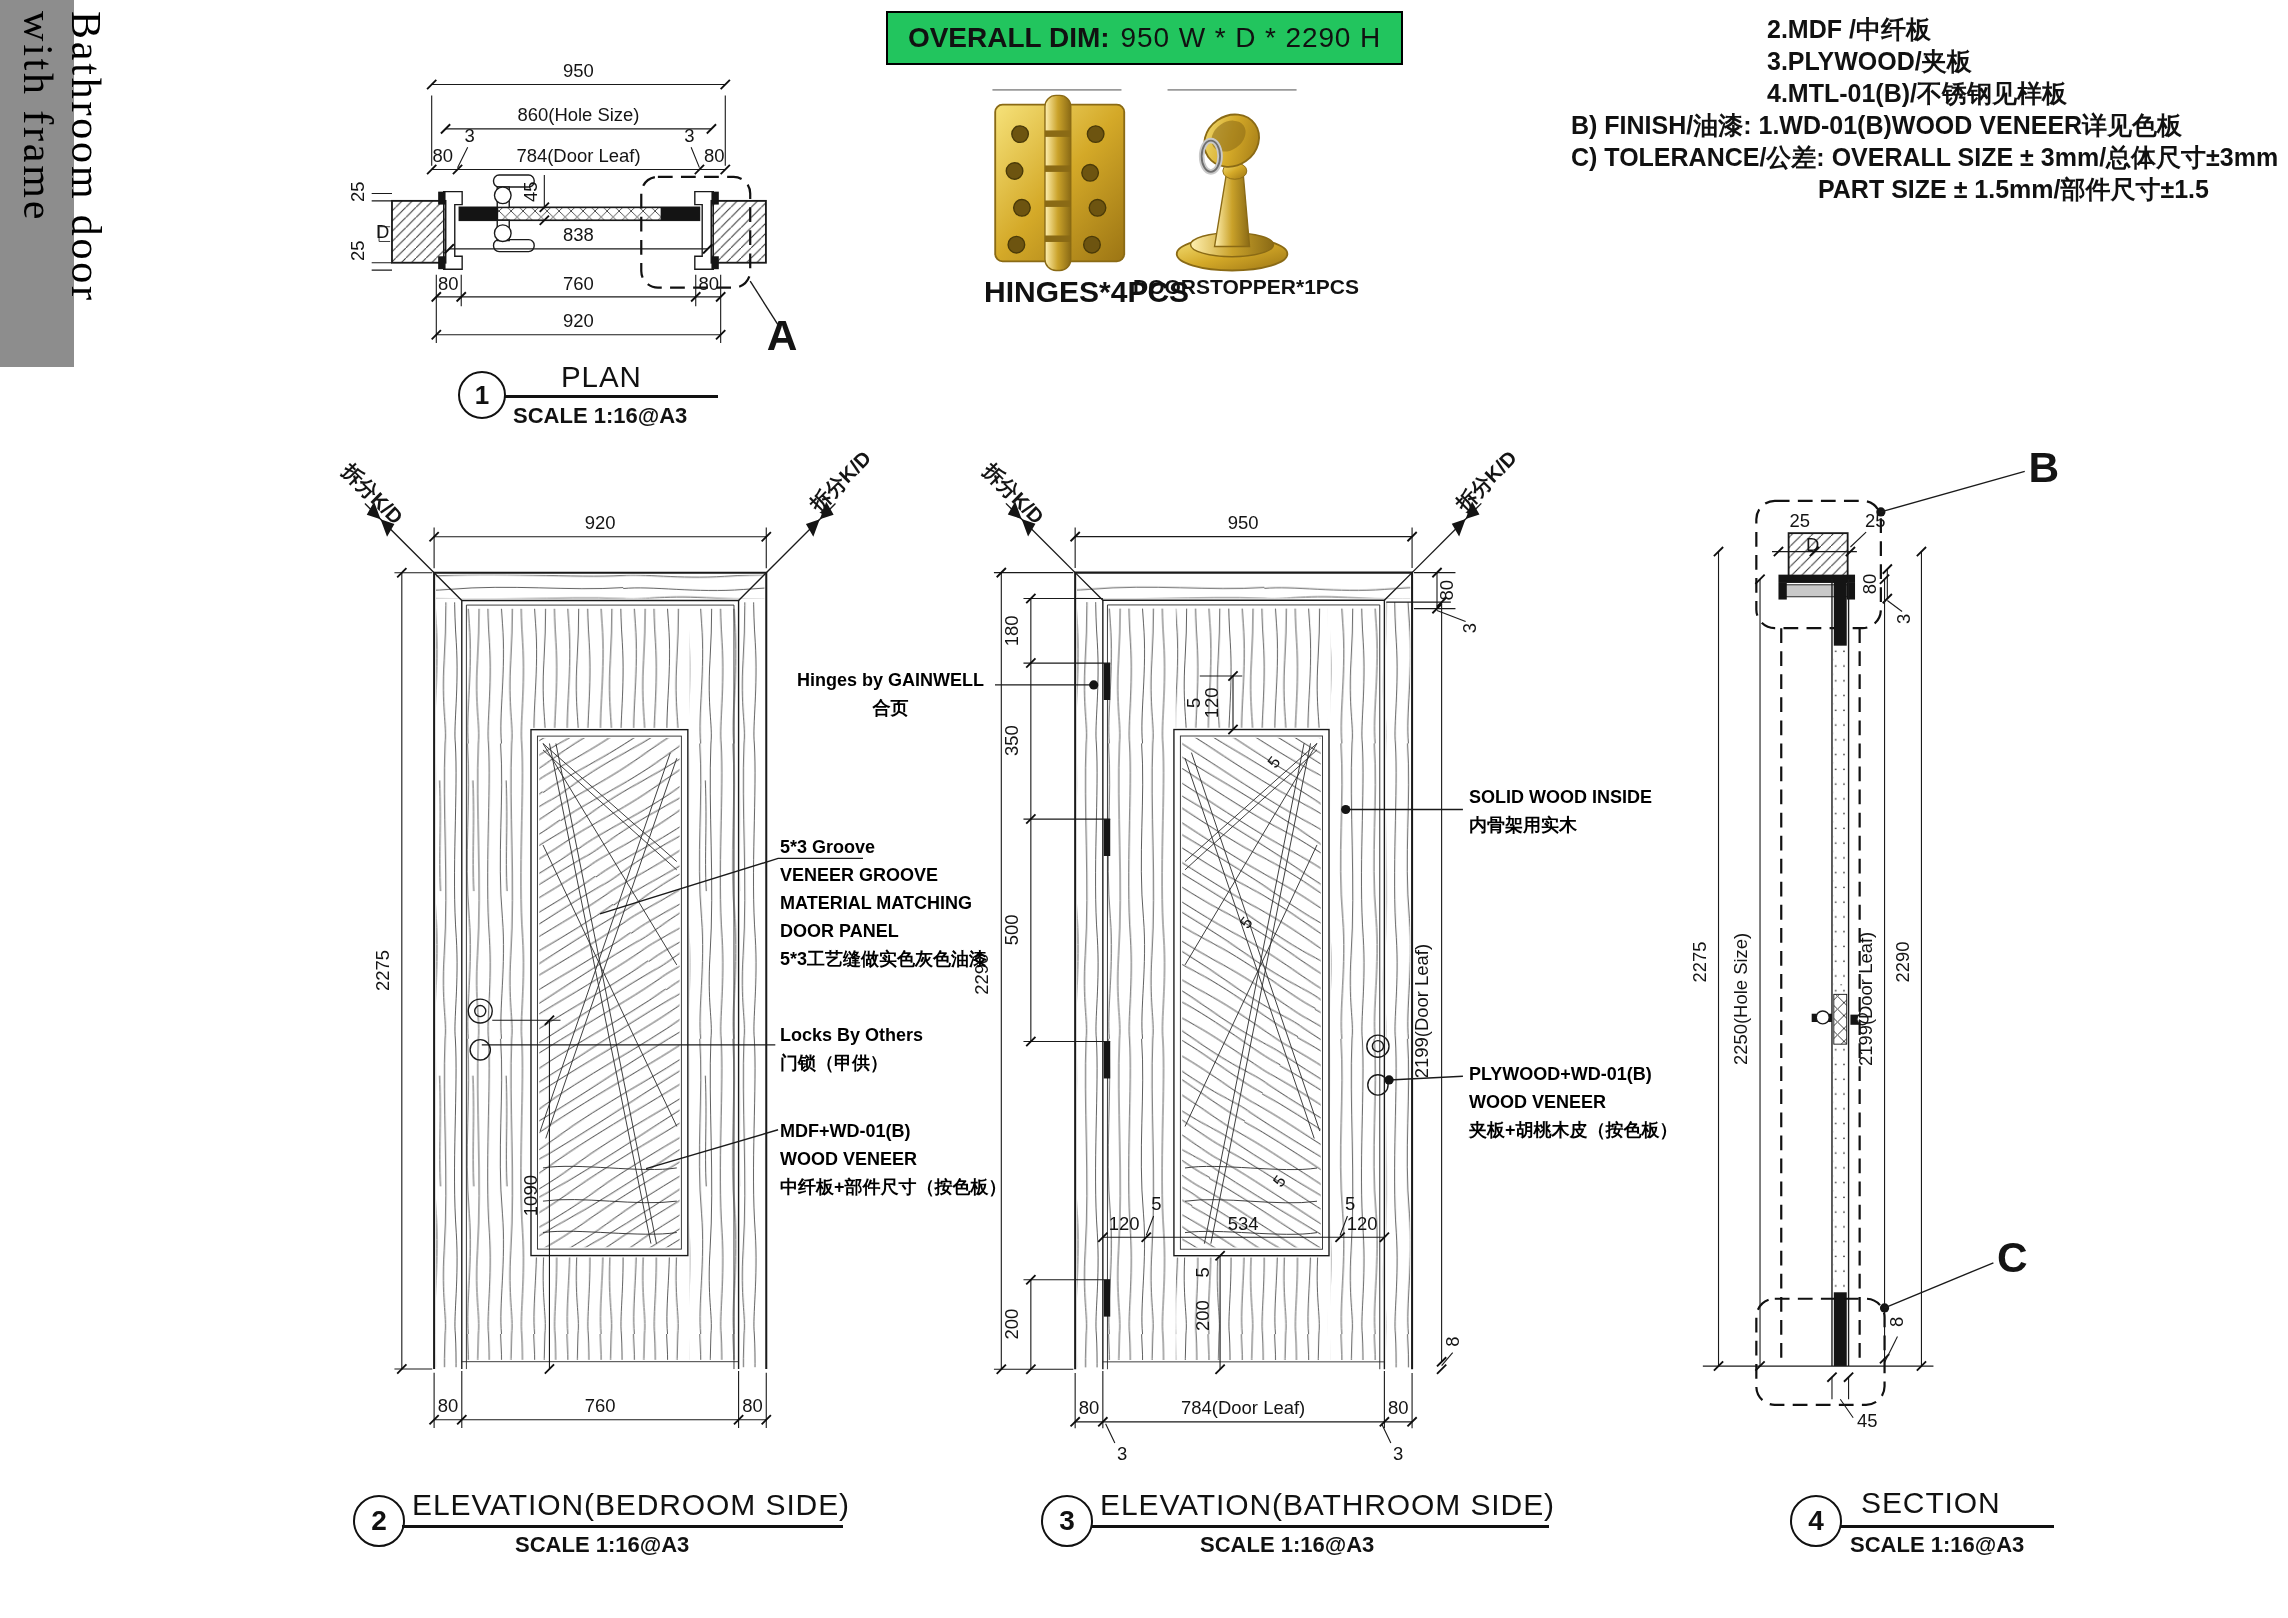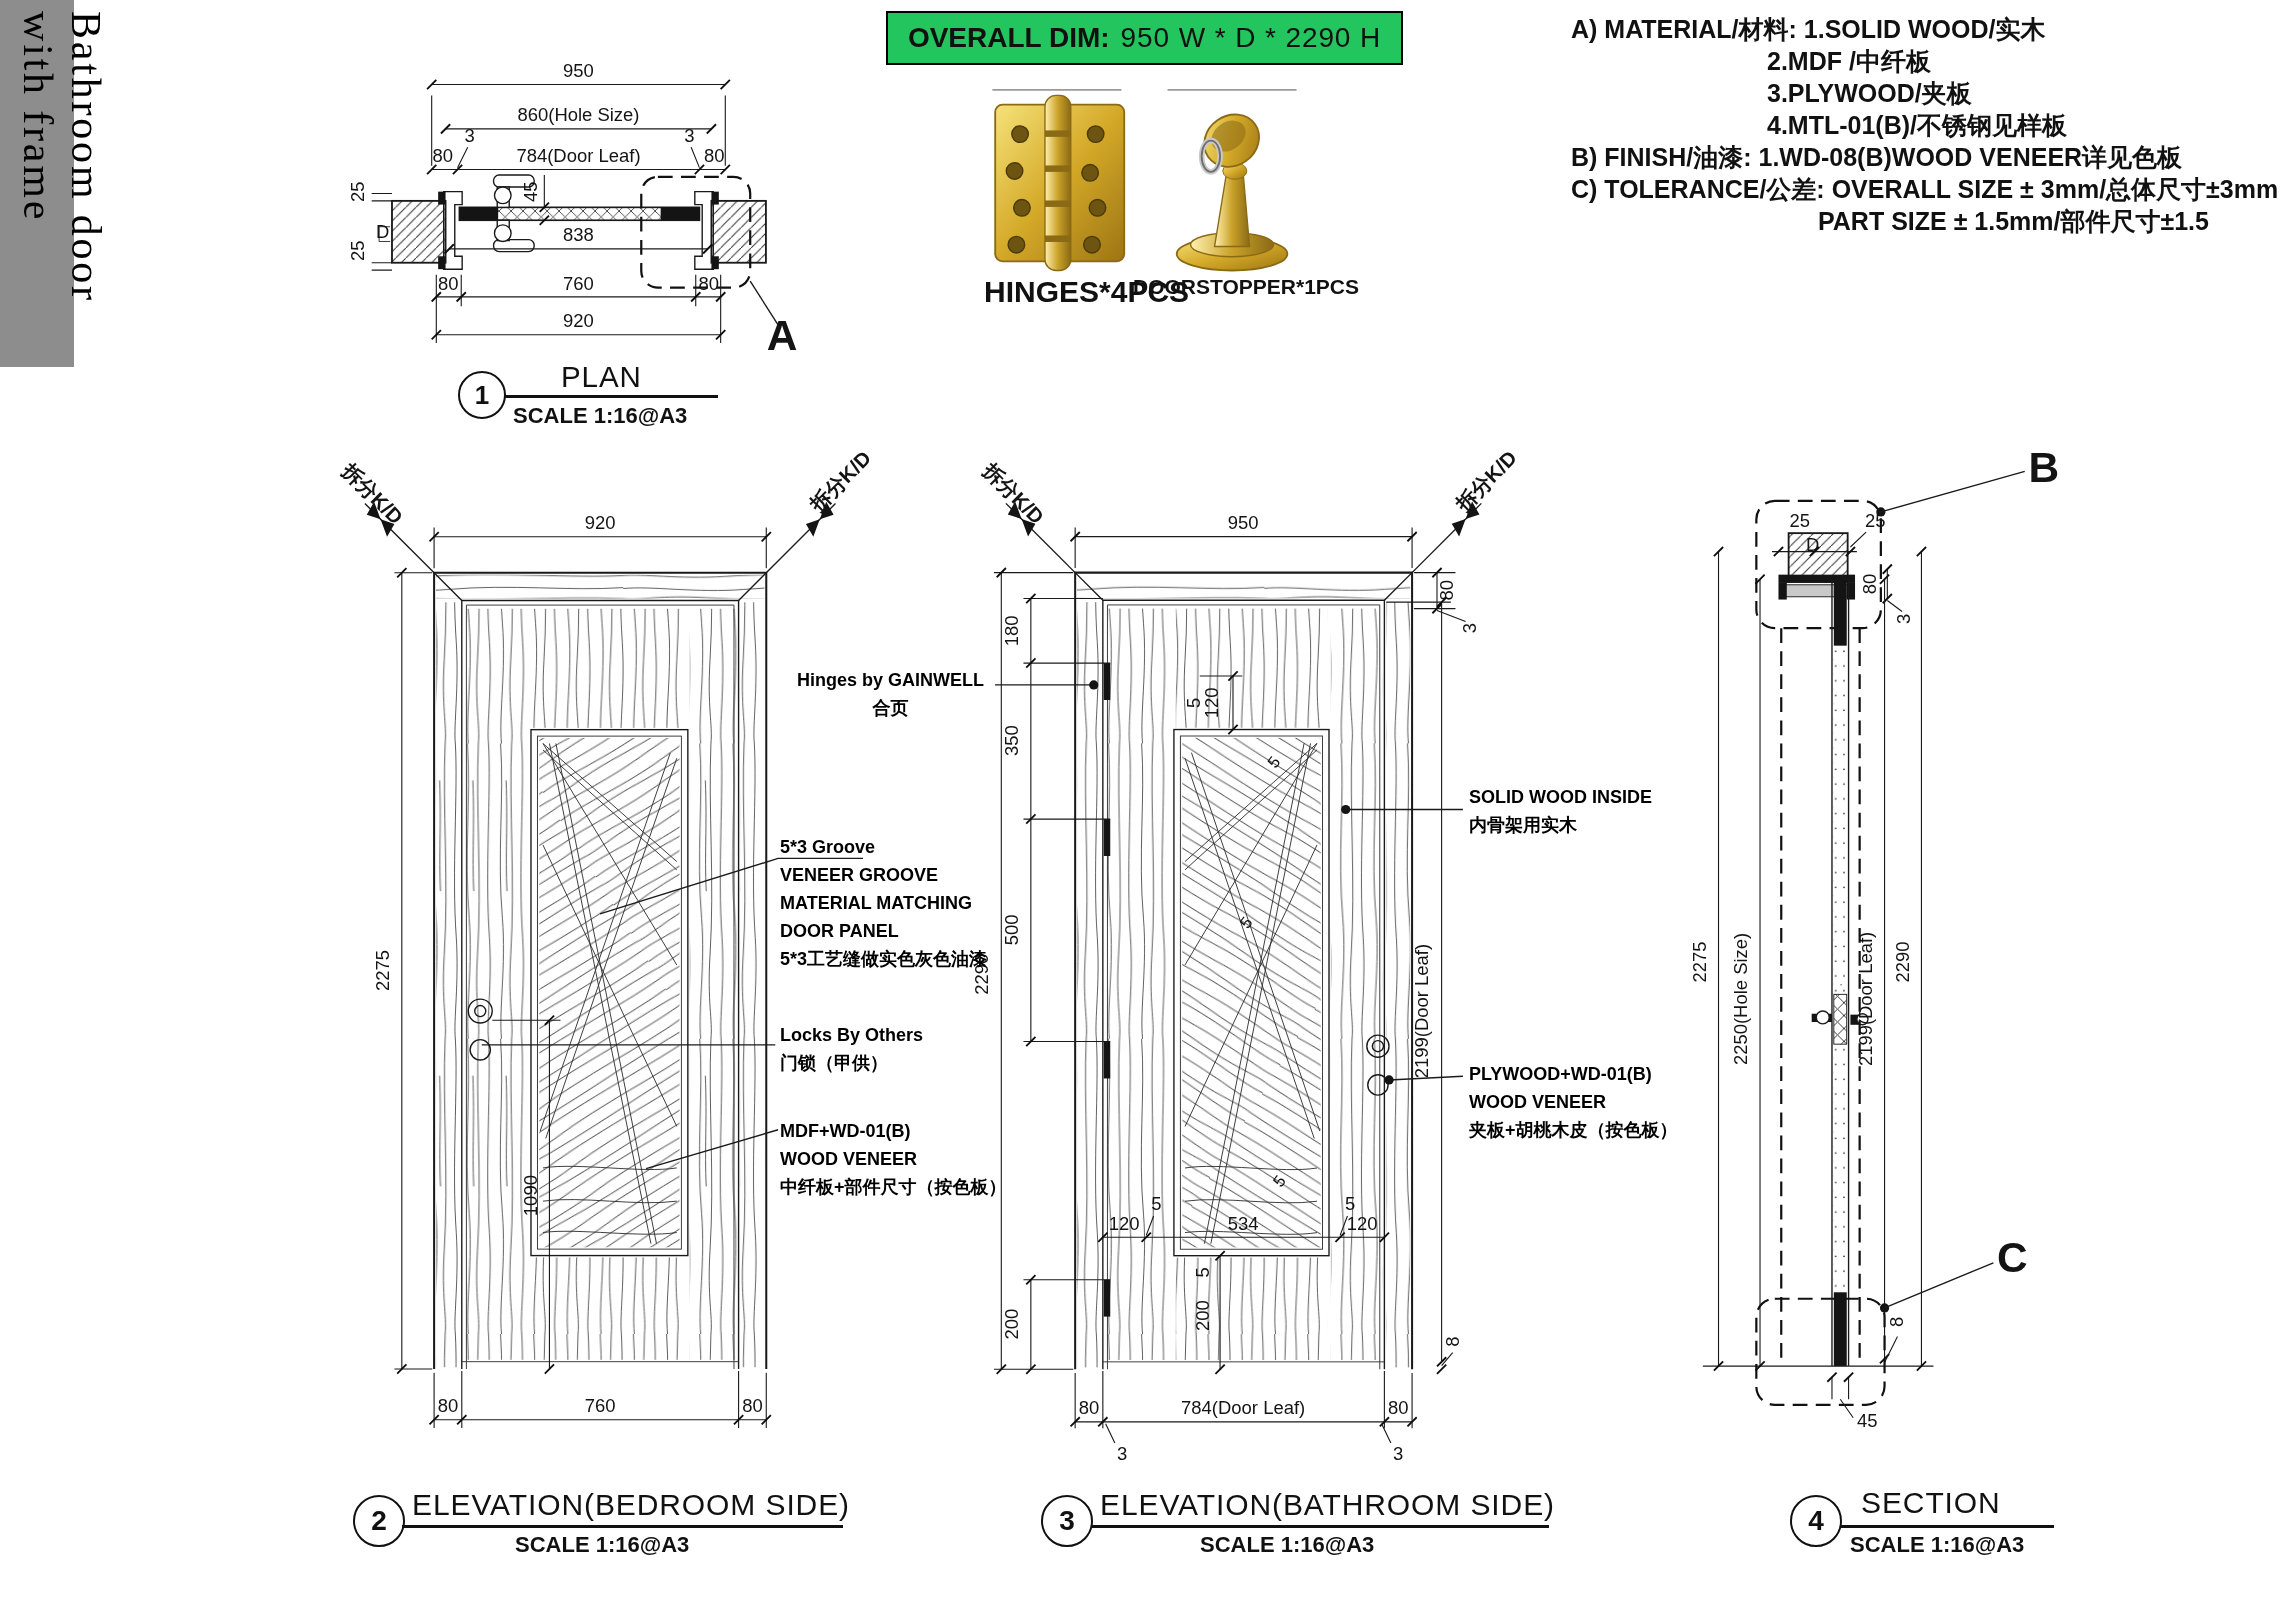--- a/index.html
+++ b/index.html
@@ -46,25 +46,24 @@
   <div class="abs side">
     <div class="side-text">Bathroom door with frame</div>
   </div>
 
   <div class="abs odim">
     <span class="lab">OVERALL DIM:</span>
     <span class="val">950 W *  D * 2290 H</span>
   </div>
 
   <div class="abs notes">
-    <div>A) MATERIAL/材料: 1.SOLID WOOD/实木</div>
     <div class="ind1">2.MDF /中纤板</div>
     <div class="ind1">3.PLYWOOD/夹板</div>
     <div class="ind1">4.MTL-01(B)/不锈钢见样板</div>
-    <div>B) FINISH/油漆: 1.WD-08(B)WOOD VENEER详见色板</div>
+    <div>B) FINISH/油漆: 1.WD-01(B)WOOD VENEER详见色板</div>
     <div>C) TOLERANCE/公差: OVERALL SIZE ± 3mm/总体尺寸±3mm</div>
     <div class="ind2">PART SIZE ± 1.5mm/部件尺寸±1.5</div>
   </div>
 
   <svg style="left:974px;top:88px" width="341" height="189" viewBox="0 0 370 205">
     <defs>
       <linearGradient id="goldg" x1="0" y1="0" x2="1" y2="1">
         <stop offset="0" stop-color="#f6e27a"></stop>
           <stop offset="0.5" stop-color="#d4a928"></stop>
           <stop offset="1" stop-color="#9c7514"></stop>

